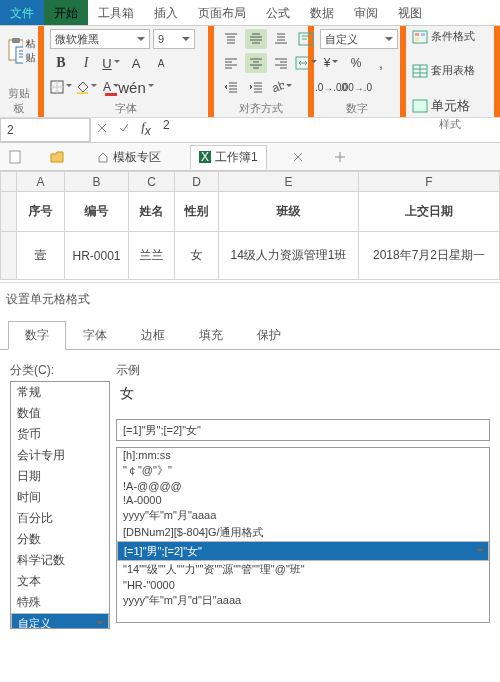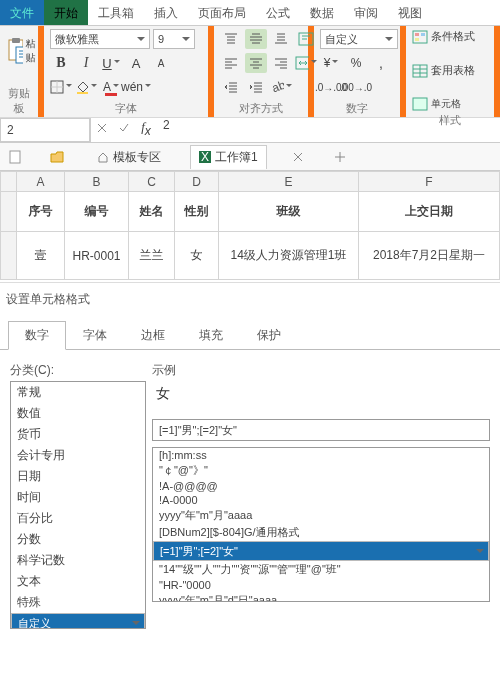--- a/index.html
+++ b/index.html
@@ -29,28 +29,28 @@
 table.sheet td,table.sheet th{border:1px solid #d4d4d4;text-align:center;font-size:12px;background:#fff}
 table.sheet .colhdr{background:#f3f3f3;color:#555;height:20px;font-weight:normal}
 table.sheet .rowhdr{background:#f3f3f3;width:16px}
 .hdrcell{font-weight:bold;height:40px;font-size:13px}
 .datacell{height:48px}
 .dlgtitle{padding:8px 6px;color:#555;background:#fff;border-top:1px solid #ddd;margin-top:2px}
 .dlgtabs{display:flex;border-bottom:1px solid #bbb;padding:4px 8px 0;gap:0}
 .dtab{padding:5px 16px;border:1px solid transparent;border-bottom:none;color:#555;cursor:pointer;position:relative;top:1px}
 .dtab.active{border-color:#bbb;background:#fff;border-bottom:1px solid #fff}
 .dlgbody{display:flex;padding:12px 10px;gap:6px}
-.catcol{width:136px}
+.catcol{width:100px}
 .catlist{border:1px solid #999;height:248px;overflow:auto;background:#fff;margin-top:2px}
 .catitem{padding:2px 6px;cursor:pointer}
 .catitem.sel{background:#1a6fb0;color:#fff}
 .rightcol{flex:1}
 .seclbl{color:#555;margin-bottom:2px;font-size:12px}
 .typebox{border:1px solid #999;padding:3px 6px;margin:2px 0 6px;font-size:11px;height:22px}
-.typelist{border:1px solid #999;height:155px;overflow:auto;background:#fff}
+.typelist{border:1px solid #999;height:176px;overflow:auto;background:#fff}
 .typeitem{padding:1px 6px;font-size:11px;white-space:nowrap}
 .typeitem.sel{background:#1a6fb0;color:#fff}
 .example{padding:4px 0 14px 4px;color:#333;font-size:14px}
 .caret{width:0;height:0;border:3px solid transparent;border-top-color:#666;display:inline-block;margin-left:2px;vertical-align:middle}
 </style>
 </head>
 <body>
 
 <div class="tabbar">
   <div class="tab file">文件</div>
@@ -120,21 +120,21 @@
             <span class="caret"></span>
           </div>
         <div class="ibtn">
             <span style="font-size:12px">A</span>
             <svg width="12" height="3" style="position:absolute;margin-top:14px">
               <rect width="12" height="3" fill="#d33"></rect>
             </svg>
             <span class="caret"></span>
           </div>
         <div class="ibtn">
-            <span style="font-size:12px">wén</span>
+            <span style="font-size:15px">wén</span>
             <span class="caret"></span>
           </div>
       </div>
     </div>
     <div class="lbl">字体</div>
   </div>
 
   <div class="rgroup" style="width:100px">
     <div class="body vcol">
       <div class="hrow">
@@ -248,21 +248,21 @@
           <svg width="16" height="14">
             <rect x="1" y="1" width="14" height="12" fill="none" stroke="#4a8"></rect>
             <path d="M1 5h14M1 9h14M8 1v12" stroke="#4a8"></path>
           </svg>
           <span style="font-size:11px">套用表格</span>
         </div>
       <div class="hrow">
           <svg width="16" height="14">
             <rect x="1" y="1" width="14" height="12" fill="#dfe" stroke="#4a8"></rect>
           </svg>
-          <span style="font-size:10px">单元格</span>
+          <span style="font-size:13px">单元格</span>
         </div>
     </div>
     <div class="lbl">样式</div>
   </div>
 </div>
 
 <div class="namebox">
   <div class="namecell" style="width:90px">2</div>
   <div class="fxwrap">
     <div class="ibtn">

